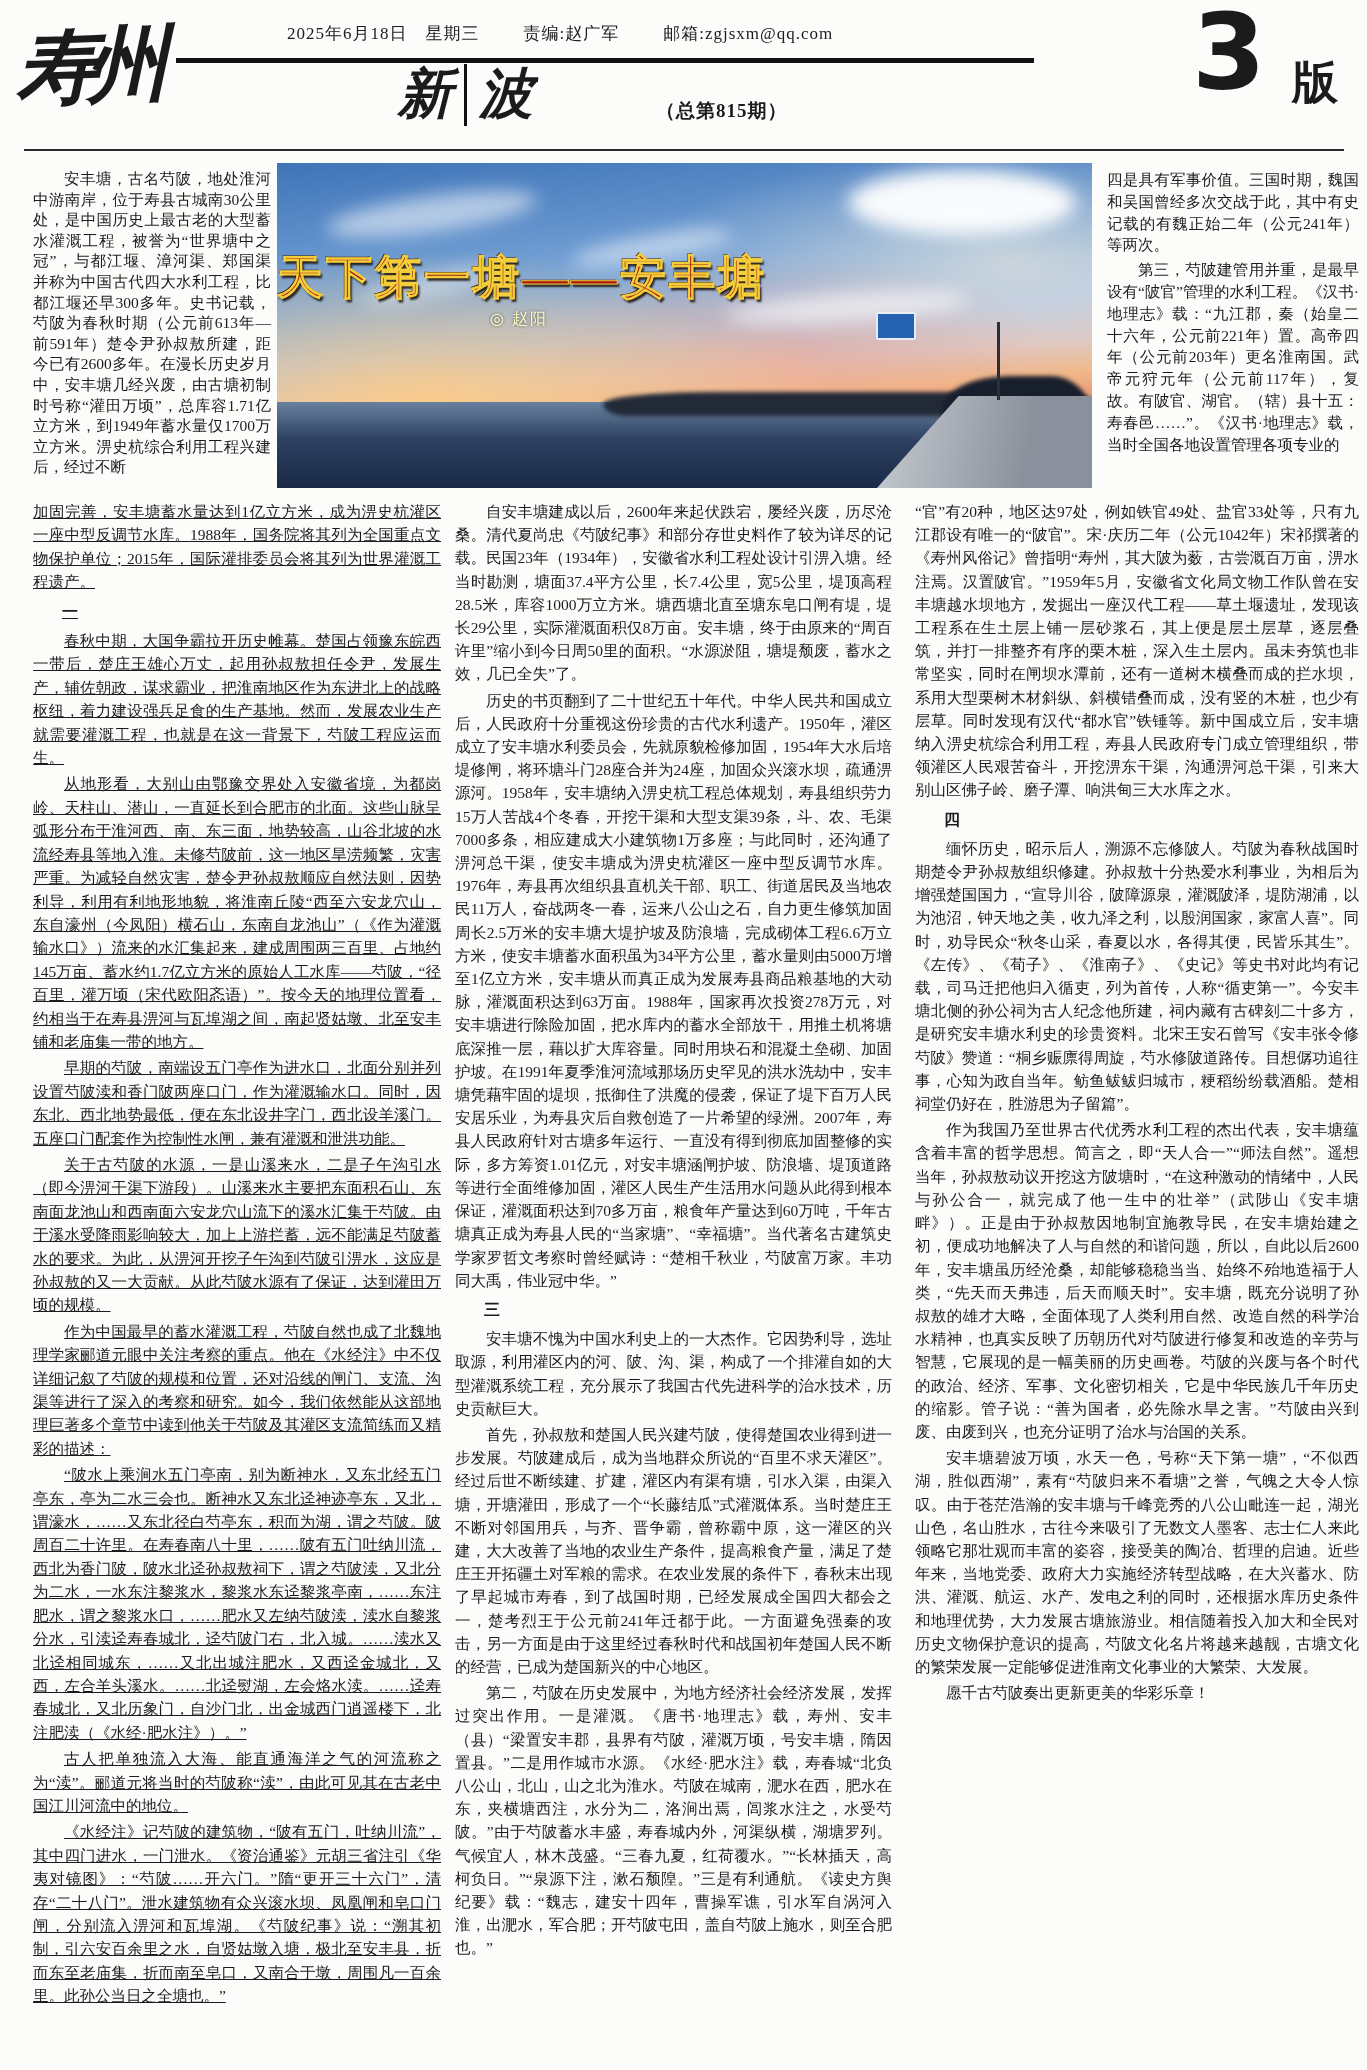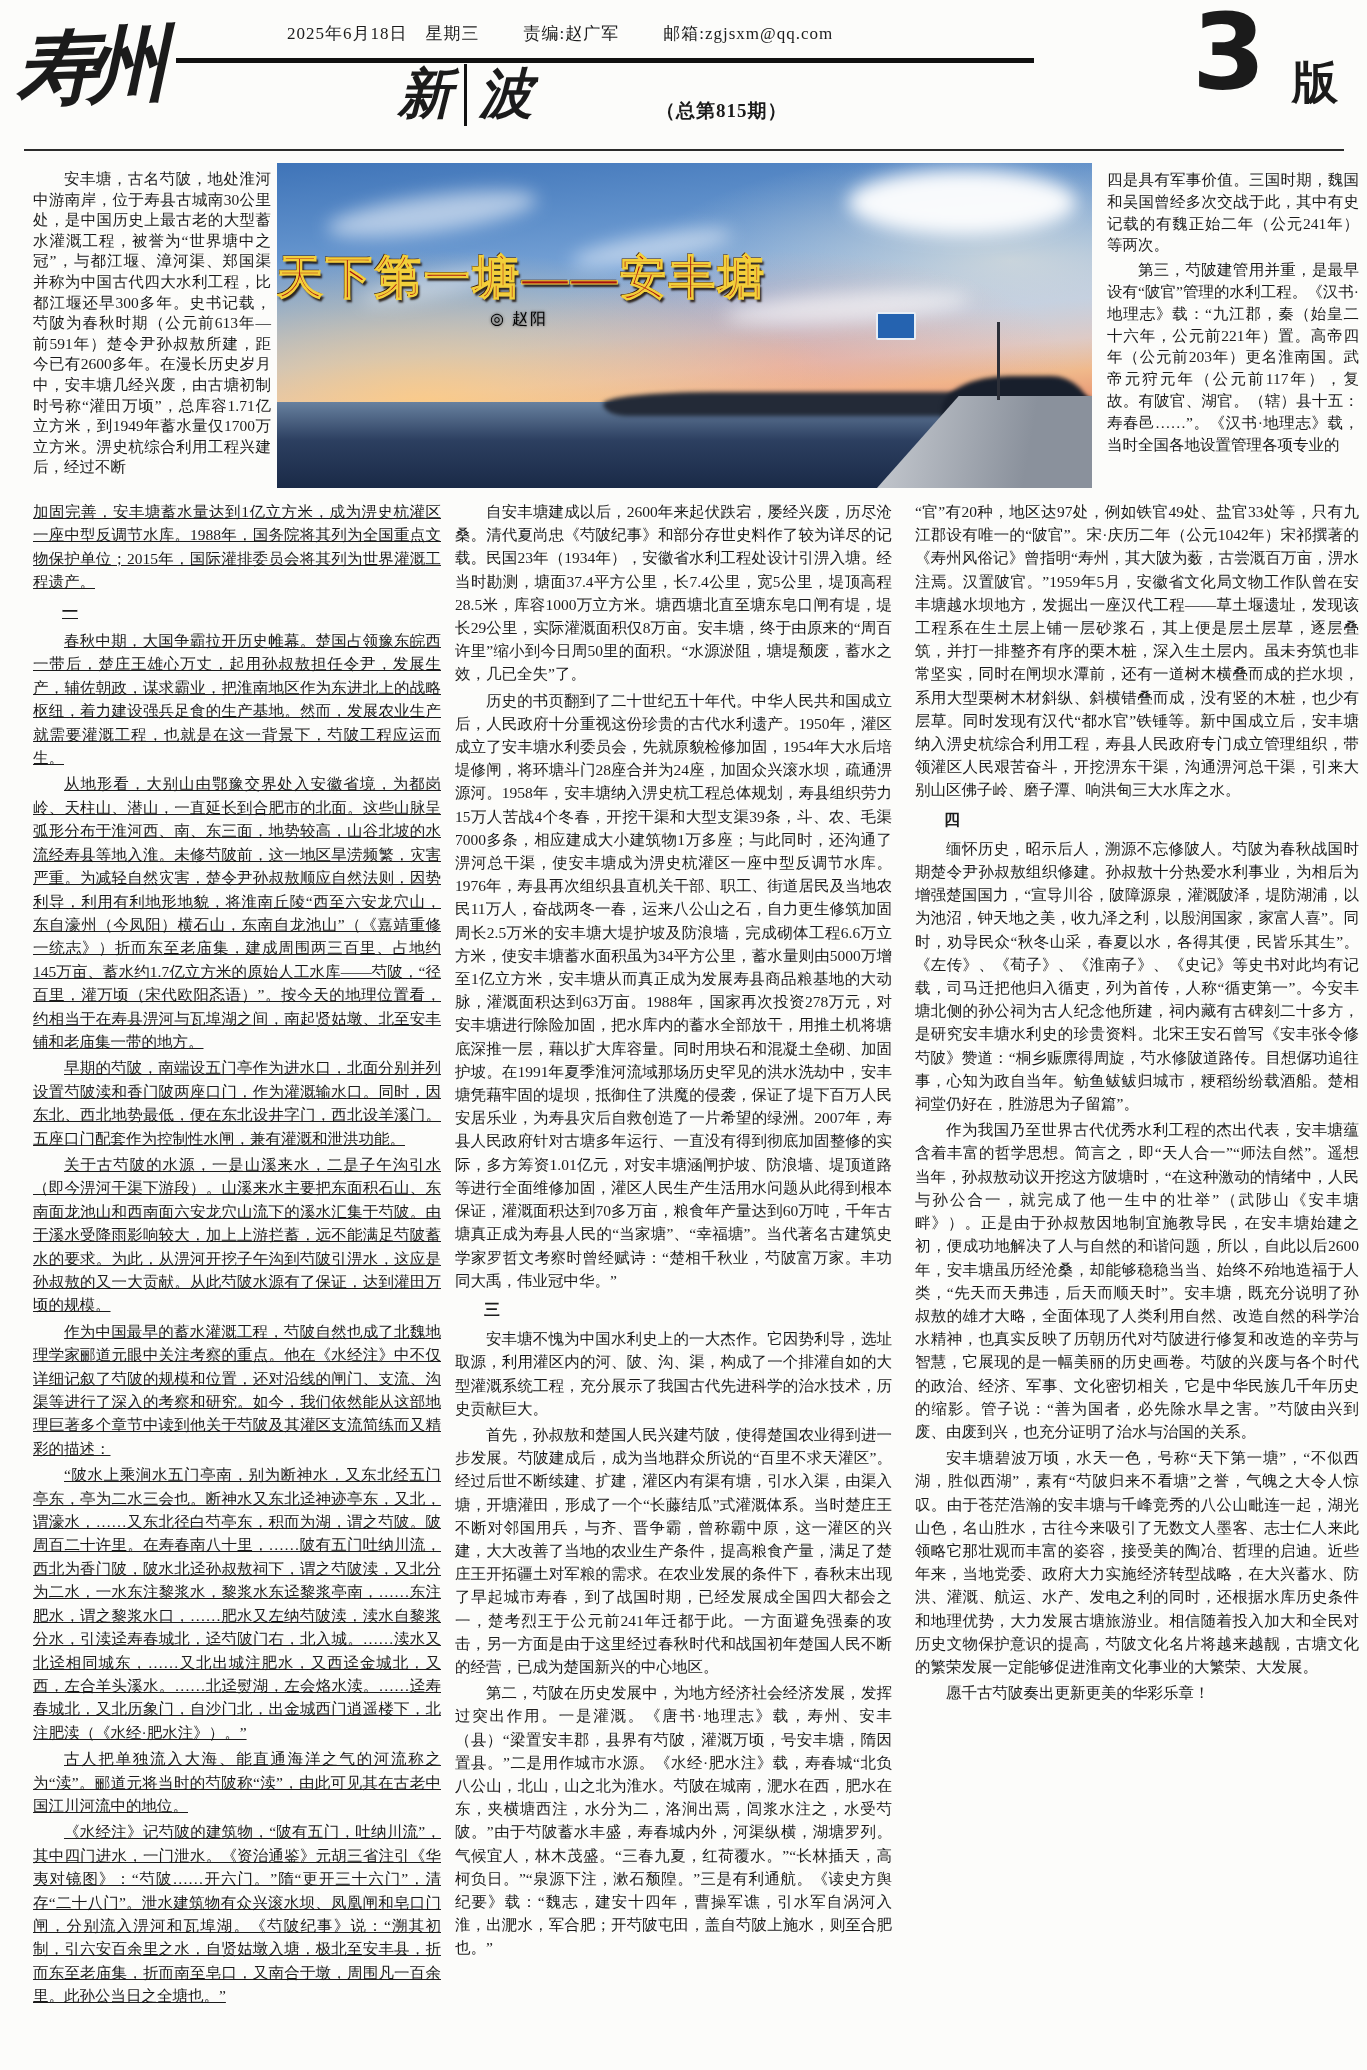--- a/index.html
+++ b/index.html
@@ -48,21 +48,21 @@
   .road{position:absolute;right:0;bottom:0;width:215px;height:92px;
     background:linear-gradient(100deg,#c7cbd1,#8a919c 70%);
     clip-path:polygon(38% 0,100% 0,100% 100%,0 100%);}
   .lamp{position:absolute;right:92px;bottom:88px;width:3px;height:78px;background:#2c2f38;}
   .sign{position:absolute;right:176px;bottom:148px;width:36px;height:24px;background:#2563b0;
     border:2px solid #e8eef5;border-radius:2px;}
   .headline{position:absolute;left:0;right:40px;top:84px;text-align:left;
     font-size:46px;font-weight:bold;letter-spacing:3px;color:#a81111;
     -webkit-text-stroke:1px #f2cf3a;
     text-shadow:2px 3px 2px rgba(25,12,0,.85),-1px -1px 0 #3a1a00;}
-  .byline{position:absolute;left:213px;top:146px;color:#000000;font-size:16px;letter-spacing:2px;
+  .byline{position:absolute;left:213px;top:146px;color:#fef9c3;font-size:16px;letter-spacing:2px;
     text-shadow:0 0 3px rgba(0,0,0,.6);}
 
   
   .column{position:absolute;overflow:hidden;}
   .column p{margin:3px;text-indent:2em;text-align:justify;}
   .column p.noindent{text-indent:0;}
   .sec-head{font-weight:bold;margin:6px 0 6px 2em;font-size:16px;}
   .col1-top{left:30px;top:166px;width:244px;height:330px;font-size:15.5px;line-height:20.6px;}
   .col3-top{left:1104px;top:166px;width:258px;height:352px;font-size:15.5px;line-height:21.8px;}
   .col1-bottom{left:30px;top:497px;width:414px;height:1562px;font-size:15.5px;line-height:23.4px;text-decoration:underline;}
@@ -117,21 +117,21 @@
       <p>安丰塘，古名芍陂，地处淮河中游南岸，位于寿县古城南30公里处，是中国历史上最古老的大型蓄水灌溉工程，被誉为“世界塘中之冠”，与都江堰、漳河渠、郑国渠并称为中国古代四大水利工程，比都江堰还早300多年。史书记载，芍陂为春秋时期（公元前613年—前591年）楚令尹孙叔敖所建，距今已有2600多年。在漫长历史岁月中，安丰塘几经兴废，由古塘初制时号称“灌田万顷”，总库容1.71亿立方米，到1949年蓄水量仅1700万立方米。淠史杭综合利用工程兴建后，经过不断</p>
     </div>
   <div class="column col3-top">
       <p class="noindent">四是具有军事价值。三国时期，魏国和吴国曾经多次交战于此，其中有史记载的有魏正始二年（公元241年）等两次。</p>
       <p>第三，芍陂建管用并重，是最早设有“陂官”管理的水利工程。《汉书·地理志》载：“九江郡，秦（始皇二十六年，公元前221年）置。高帝四年（公元前203年）更名淮南国。武帝元狩元年（公元前117年），复故。有陂官、湖官。（辖）县十五：寿春邑……”。《汉书·地理志》载，当时全国各地设置管理各项专业的</p>
     </div>
   <div class="column col1-bottom">
       <p class="noindent">加固完善，安丰塘蓄水量达到1亿立方米，成为淠史杭灌区一座中型反调节水库。1988年，国务院将其列为全国重点文物保护单位；2015年，国际灌排委员会将其列为世界灌溉工程遗产。</p>
       <div class="sec-head">一</div>
       <p>春秋中期，大国争霸拉开历史帷幕。楚国占领豫东皖西一带后，楚庄王雄心万丈，起用孙叔敖担任令尹，发展生产，辅佐朝政，谋求霸业，把淮南地区作为东进北上的战略枢纽，着力建设强兵足食的生产基地。然而，发展农业生产就需要灌溉工程，也就是在这一背景下，芍陂工程应运而生。</p>
-      <p>从地形看，大别山由鄂豫交界处入安徽省境，为都岗岭、天柱山、潜山，一直延长到合肥市的北面。这些山脉呈弧形分布于淮河西、南、东三面，地势较高，山谷北坡的水流经寿县等地入淮。未修芍陂前，这一地区旱涝频繁，灾害严重。为减轻自然灾害，楚令尹孙叔敖顺应自然法则，因势利导，利用有利地形地貌，将淮南丘陵“西至六安龙穴山，东自濠州（今凤阳）横石山，东南自龙池山”（《嘉靖重修一统志》）折而东至老庙集，建成周围两三百里、占地约145万亩、蓄水约1.7亿立方米的原始人工水库——芍陂，“径百里，灌万顷（宋代欧阳忞语）”。按今天的地理位置看，约相当于在寿县淠河与瓦埠湖之间，南起贤姑墩、北至安丰铺和老庙集一带的地方。</p>
+      <p>从地形看，大别山由鄂豫交界处入安徽省境，为都岗岭、天柱山、潜山，一直延长到合肥市的北面。这些山脉呈弧形分布于淮河西、南、东三面，地势较高，山谷北坡的水流经寿县等地入淮。未修芍陂前，这一地区旱涝频繁，灾害严重。为减轻自然灾害，楚令尹孙叔敖顺应自然法则，因势利导，利用有利地形地貌，将淮南丘陵“西至六安龙穴山，东自濠州（今凤阳）横石山，东南自龙池山”（《作为灌溉输水口》）流来的水汇集起来，建成周围两三百里、占地约145万亩、蓄水约1.7亿立方米的原始人工水库——芍陂，“径百里，灌万顷（宋代欧阳忞语）”。按今天的地理位置看，约相当于在寿县淠河与瓦埠湖之间，南起贤姑墩、北至安丰铺和老庙集一带的地方。</p>
       <p>早期的芍陂，南端设五门亭作为进水口，北面分别并列设置芍陂渎和香门陂两座口门，作为灌溉输水口。同时，因东北、西北地势最低，便在东北设井字门，西北设羊溪门。五座口门配套作为控制性水闸，兼有灌溉和泄洪功能。</p>
       <p>关于古芍陂的水源，一是山溪来水，二是子午沟引水（即今淠河干渠下游段）。山溪来水主要把东面积石山、东南面龙池山和西南面六安龙穴山流下的溪水汇集于芍陂。由于溪水受降雨影响较大，加上上游拦蓄，远不能满足芍陂蓄水的要求。为此，从淠河开挖子午沟到芍陂引淠水，这应是孙叔敖的又一大贡献。从此芍陂水源有了保证，达到灌田万顷的规模。</p>
       <p>作为中国最早的蓄水灌溉工程，芍陂自然也成了北魏地理学家郦道元眼中关注考察的重点。他在《水经注》中不仅详细记叙了芍陂的规模和位置，还对沿线的闸门、支流、沟渠等进行了深入的考察和研究。如今，我们依然能从这部地理巨著多个章节中读到他关于芍陂及其灌区支流简练而又精彩的描述：</p>
       <p>“陂水上乘涧水五门亭南，别为断神水，又东北经五门亭东，亭为二水三会也。断神水又东北迳神迹亭东，又北，谓濠水，……又东北径白芍亭东，积而为湖，谓之芍陂。陂周百二十许里。在寿春南八十里，……陂有五门吐纳川流，西北为香门陂，陂水北迳孙叔敖祠下，谓之芍陂渎，又北分为二水，一水东注黎浆水，黎浆水东迳黎浆亭南，……东注肥水，谓之黎浆水口，……肥水又左纳芍陂渎，渎水自黎浆分水，引渎迳寿春城北，迳芍陂门右，北入城。……渎水又北迳相同城东，……又北出城注肥水，又西迳金城北，又西，左合羊头溪水。……北迳熨湖，左会烙水渎。……迳寿春城北，又北历象门，自沙门北，出金城西门逍遥楼下，北注肥渎（《水经·肥水注》）。”</p>
       <p>古人把单独流入大海、能直通海洋之气的河流称之为“渎”。郦道元将当时的芍陂称“渎”，由此可见其在古老中国江川河流中的地位。</p>
       <p>《水经注》记芍陂的建筑物，“陂有五门，吐纳川流”，其中四门进水，一门泄水。《资治通鉴》元胡三省注引《华夷对镜图》：“芍陂……开六门。”隋“更开三十六门”，清存“二十八门”。泄水建筑物有众兴滚水坝、凤凰闸和皂口门闸，分别流入淠河和瓦埠湖。《芍陂纪事》说：“溯其初制，引六安百余里之水，自贤姑墩入塘，极北至安丰县，折而东至老庙集，折而南至皂口，又南合于墩，周围凡一百余里。此孙公当日之全塘也。”</p>
     </div>
   <div class="column col2">
       <p>自安丰塘建成以后，2600年来起伏跌宕，屡经兴废，历尽沧桑。清代夏尚忠《芍陂纪事》和部分存世史料作了较为详尽的记载。民国23年（1934年），安徽省水利工程处设计引淠入塘。经当时勘测，塘面37.4平方公里，长7.4公里，宽5公里，堤顶高程28.5米，库容1000万立方米。塘西塘北直至塘东皂口闸有堤，堤长29公里，实际灌溉面积仅8万亩。安丰塘，终于由原来的“周百许里”缩小到今日周50里的面积。“水源淤阻，塘堤颓废，蓄水之效，几已全失”了。</p>
       <p>历史的书页翻到了二十世纪五十年代。中华人民共和国成立后，人民政府十分重视这份珍贵的古代水利遗产。1950年，灌区成立了安丰塘水利委员会，先就原貌检修加固，1954年大水后培堤修闸，将环塘斗门28座合并为24座，加固众兴滚水坝，疏通淠源河。1958年，安丰塘纳入淠史杭工程总体规划，寿县组织劳力15万人苦战4个冬春，开挖干渠和大型支渠39条，斗、农、毛渠7000多条，相应建成大小建筑物1万多座；与此同时，还沟通了淠河总干渠，使安丰塘成为淠史杭灌区一座中型反调节水库。1976年，寿县再次组织县直机关干部、职工、街道居民及当地农民11万人，奋战两冬一春，运来八公山之石，自力更生修筑加固周长2.5万米的安丰塘大堤护坡及防浪墙，完成砌体工程6.6万立方米，使安丰塘蓄水面积虽为34平方公里，蓄水量则由5000万增至1亿立方米，安丰塘从而真正成为发展寿县商品粮基地的大动脉，灌溉面积达到63万亩。1988年，国家再次投资278万元，对安丰塘进行除险加固，把水库内的蓄水全部放干，用推土机将塘底深推一层，藉以扩大库容量。同时用块石和混凝土垒砌、加固护坡。在1991年夏季淮河流域那场历史罕见的洪水洗劫中，安丰塘凭藉牢固的堤坝，抵御住了洪魔的侵袭，保证了堤下百万人民安居乐业，为寿县灾后自救创造了一片希望的绿洲。2007年，寿县人民政府针对古塘多年运行、一直没有得到彻底加固整修的实际，多方筹资1.01亿元，对安丰塘涵闸护坡、防浪墙、堤顶道路等进行全面维修加固，灌区人民生产生活用水问题从此得到根本保证，灌溉面积达到70多万亩，粮食年产量达到60万吨，千年古塘真正成为寿县人民的“当家塘”、“幸福塘”。当代著名古建筑史学家罗哲文考察时曾经赋诗：“楚相千秋业，芍陂富万家。丰功同大禹，伟业冠中华。”</p>

